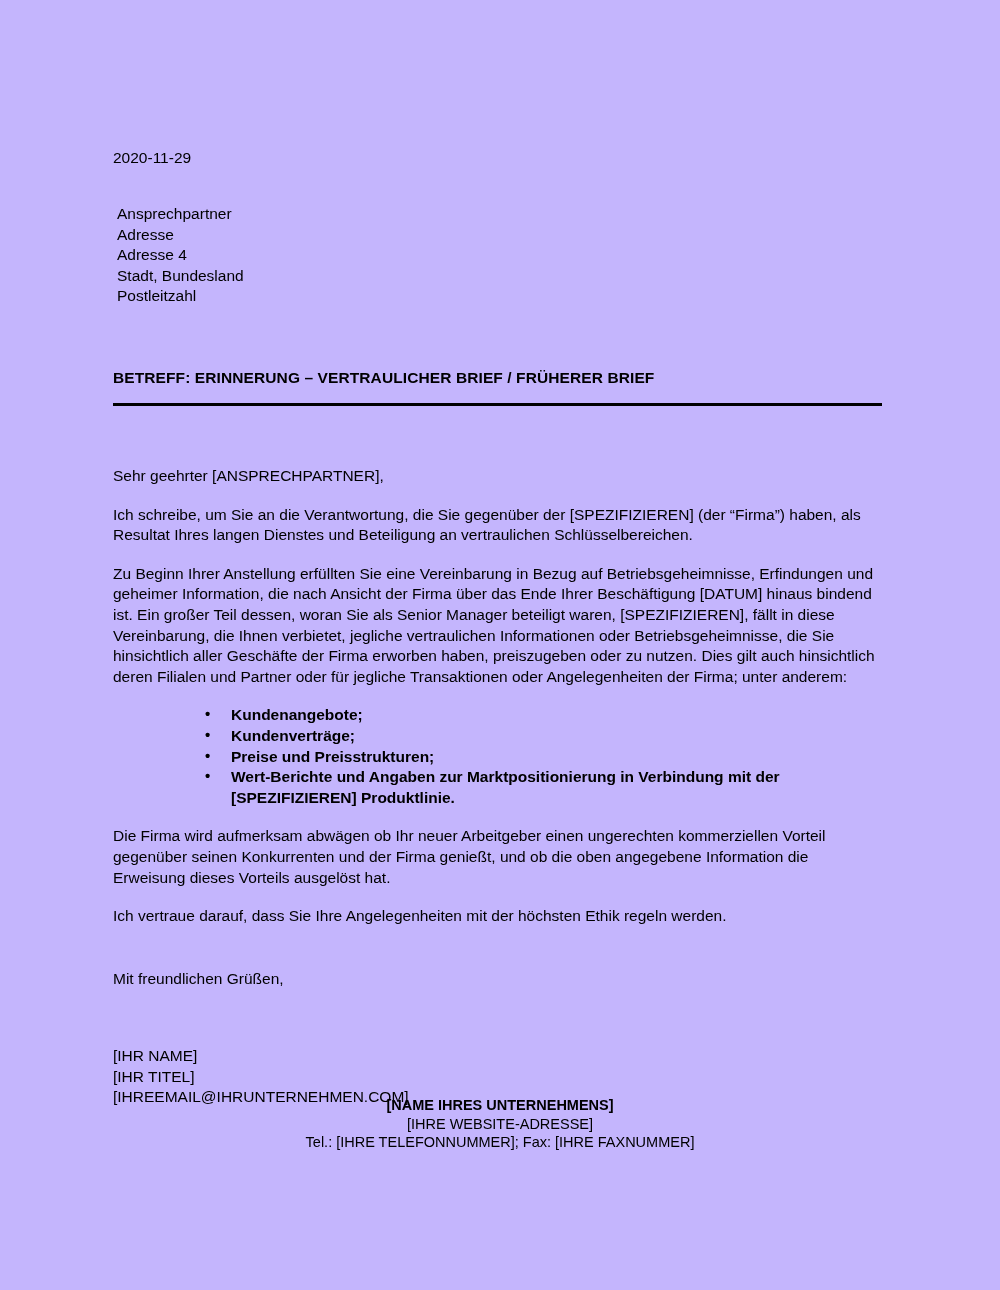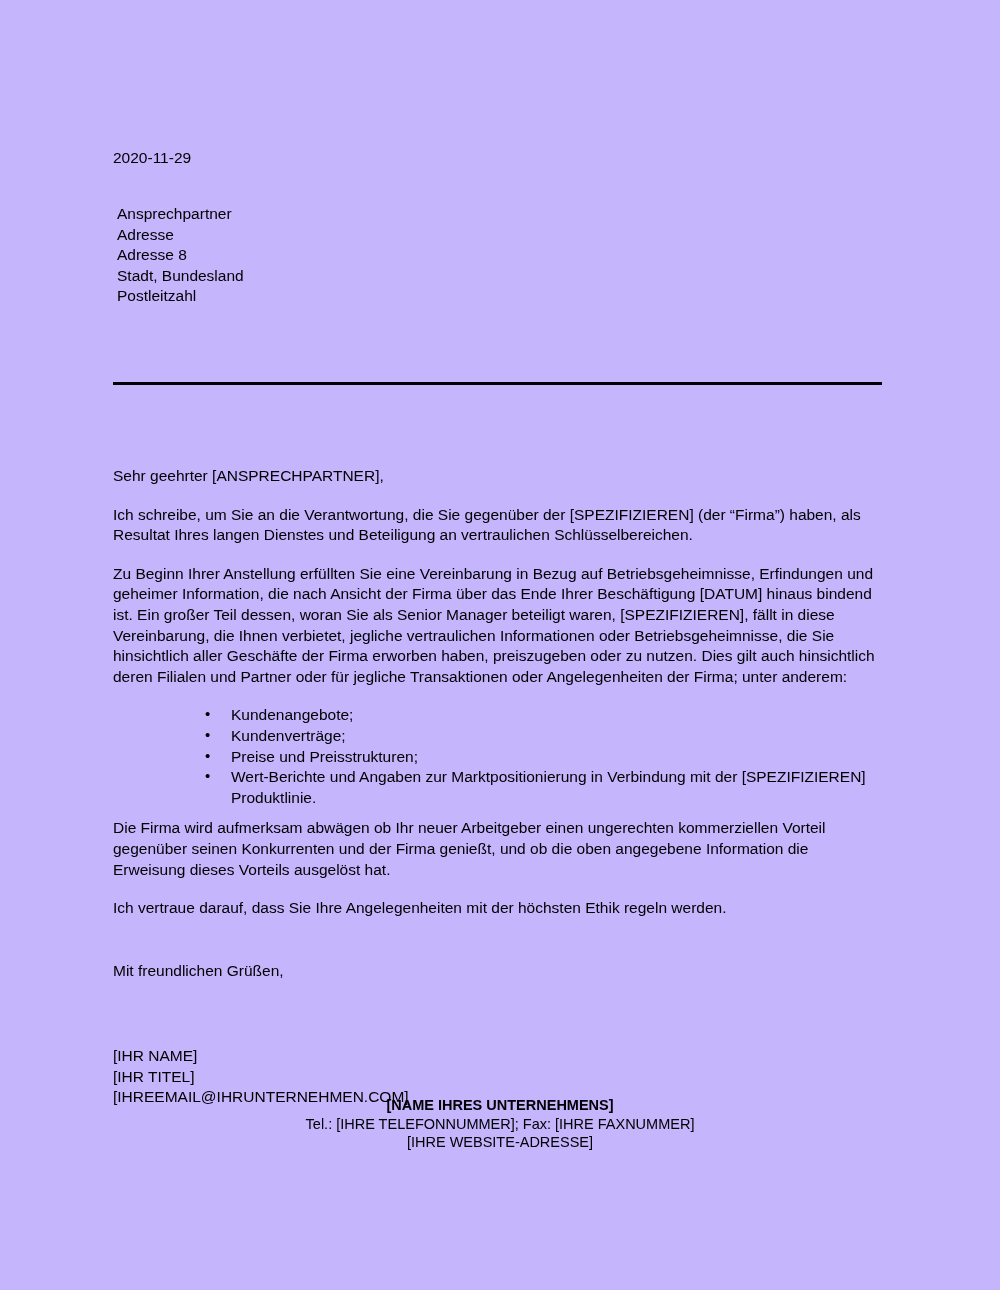--- a/index.html
+++ b/index.html
@@ -77,23 +77,24 @@
     left: 0;
     width: 770px;
     font-size: 15.5px;
     line-height: 20.6px;
   }
   .body-block p {
     margin: 0 0 18px 0;
   }
 
   ul.bullets {
-    margin: 0 0 10px 0;
+    margin: 0 0 18px 0;
     padding: 0;
     list-style: none;
+    font-weight: bold;
   }
   ul.bullets li {
     position: relative;
     padding-left: 118px;
     margin-bottom: 0px;
     line-height: 20.6px;
   }
   ul.bullets li::before {
     content: "\2022";
     position: absolute;
@@ -136,26 +137,27 @@
 <body>
 
 <div class="page">
   <div class="content">
 
     <div class="date-block">2020-11-29</div>
 
     <div class="address-block">
       <div>Ansprechpartner</div>
       <div>Adresse</div>
-      <div>Adresse 8</div>
+      <div>Adresse 4</div>
       <div>Stadt, Bundesland</div>
       <div>Postleitzahl</div>
     </div>
 
     <div class="subject-block">
+      <div class="subject-line">BETREFF: ERINNERUNG – VERTRAULICHER BRIEF / FRÜHERER BRIEF</div>
       <div class="subject-rule"></div>
     </div>
 
     <div class="body-block">
       <p>Sehr geehrter [ANSPRECHPARTNER],</p>
       <p>Ich schreibe, um Sie an die Verantwortung, die Sie gegenüber der [SPEZIFIZIEREN] (der “Firma”) haben, als Resultat Ihres langen Dienstes und Beteiligung an vertraulichen Schlüsselbereichen.</p>
       <p>Zu Beginn Ihrer Anstellung erfüllten Sie eine Vereinbarung in Bezug auf Betriebsgeheimnisse, Erfindungen und geheimer Information, die nach Ansicht der Firma über das Ende Ihrer Beschäftigung [DATUM] hinaus bindend ist. Ein großer Teil dessen, woran Sie als Senior Manager beteiligt waren, [SPEZIFIZIEREN], fällt in diese Vereinbarung, die Ihnen verbietet, jegliche vertraulichen Informationen oder Betriebsgeheimnisse, die Sie hinsichtlich aller Geschäfte der Firma erworben haben, preiszugeben oder zu nutzen. Dies gilt auch hinsichtlich deren Filialen und Partner oder für jegliche Transaktionen oder Angelegenheiten der Firma; unter anderem:</p>
 
       <ul class="bullets">
         <li>Kundenangebote;</li>
@@ -174,16 +176,16 @@
     <div class="signature-block">
       <div>[IHR NAME]</div>
       <div>[IHR TITEL]</div>
       <div>[IHREEMAIL@IHRUNTERNEHMEN.COM]</div>
     </div>
 
   </div>
 
   <div class="footer-block">
     <div class="company">[NAME IHRES UNTERNEHMENS]</div>
+    <div>[IHRE WEBSITE-ADRESSE]</div>
     <div>Tel.: [IHRE TELEFONNUMMER]; Fax: [IHRE FAXNUMMER]</div>
-    <div>[IHRE WEBSITE-ADRESSE]</div>
   </div>
 </div>
 
 </body></html>

